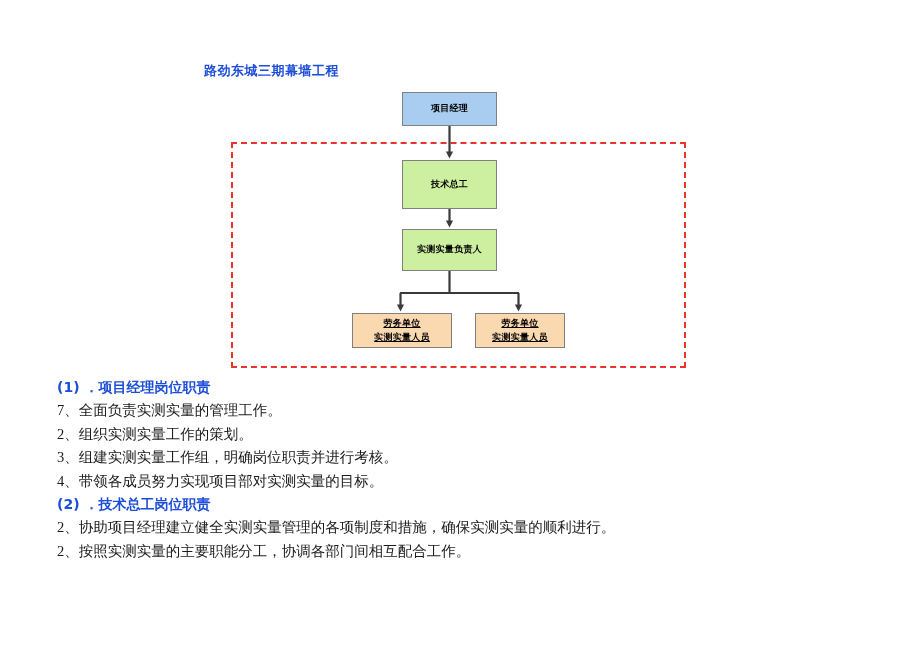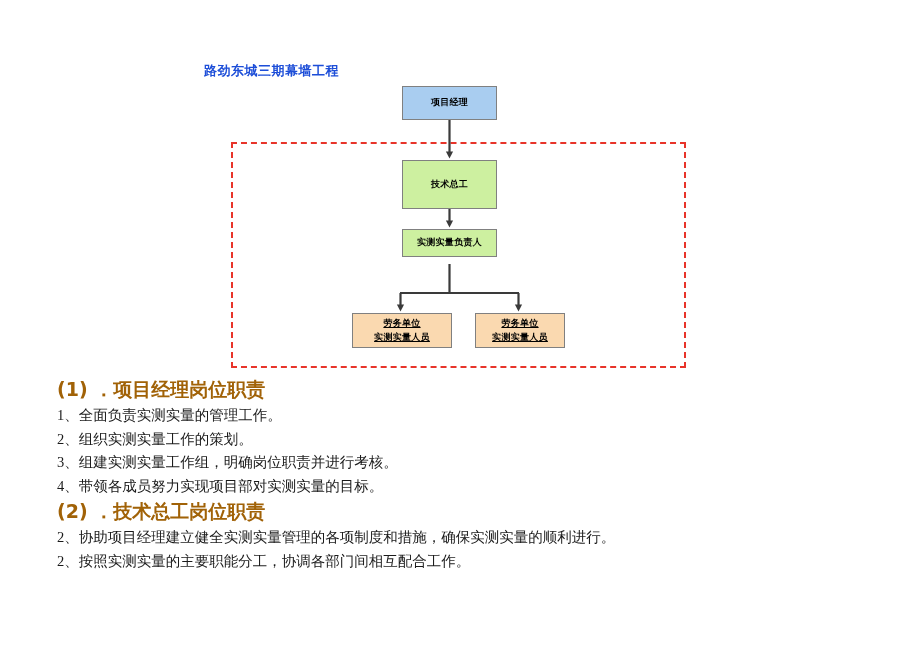--- a/index.html
+++ b/index.html
@@ -60,23 +60,23 @@
     font-weight: 700;
     line-height: 1.45;
     color: #000;
     letter-spacing: 0.3px;
   }
 
   .node.blue   { background: #a9cdf0; }
   .node.green  { background: #cdf0a0; }
   .node.orange { background: #fad9b0; text-decoration: underline; }
 
-  #node-project-manager { left: 402px; top:  86px; width: 95px; height: 34px; }
+  #node-project-manager { left: 402px; top:  92px; width: 95px; height: 34px; }
   #node-chief-engineer  { left: 402px; top: 160px; width: 95px; height: 49px; }
-  #node-survey-lead     { left: 402px; top: 229px; width: 95px; height: 28px; }
+  #node-survey-lead     { left: 402px; top: 229px; width: 95px; height: 42px; }
   #node-labor-unit-1    { left: 352px; top: 313px; width: 100px; height: 35px; }
   #node-labor-unit-2    { left: 475px; top: 313px; width:  90px; height: 35px; }
 
   .node .line2 { display: block; }
 
   .connectors {
     position: absolute;
     left: 0;
     top: 0;
     width: 920px;
@@ -94,23 +94,23 @@
 
   .para {
     font-size: 14.5px;
     line-height: 1.0;
     margin: 0 0 9px 0;
     white-space: nowrap;
     color: #1a1a1a;
   }
   .para.heading {
     font-family: "DejaVu Sans", "Liberation Sans", sans-serif;
-    font-size: 19px;
+    font-size: 14px;
     font-weight: 700;
-    color: #a16207;
+    color: #1d4ed8;
   }
 </style>
 </head>
 <body>
 
 <div id="org-chart">
 
   <div class="chart-title">路劲东城三期幕墙工程</div>
 
   <div class="dashed-region"></div>
@@ -157,20 +157,20 @@
     <span>
       <span class="line1">劳务单位</span>
       <span class="line2">实测实量人员</span>
     </span>
   </div>
 
 </div>
 
 <div id="body-text">
     <div class="para heading">(1)  ．项目经理岗位职责</div>
-    <div class="para">1、全面负责实测实量的管理工作。</div>
+    <div class="para">7、全面负责实测实量的管理工作。</div>
     <div class="para">2、组织实测实量工作的策划。</div>
     <div class="para">3、组建实测实量工作组，明确岗位职责并进行考核。</div>
     <div class="para">4、带领各成员努力实现项目部对实测实量的目标。</div>
     <div class="para heading">(2)  ．技术总工岗位职责</div>
     <div class="para">2、协助项目经理建立健全实测实量管理的各项制度和措施，确保实测实量的顺利进行。</div>
     <div class="para">2、按照实测实量的主要职能分工，协调各部门间相互配合工作。</div>
   </div>
 
 </body></html>

